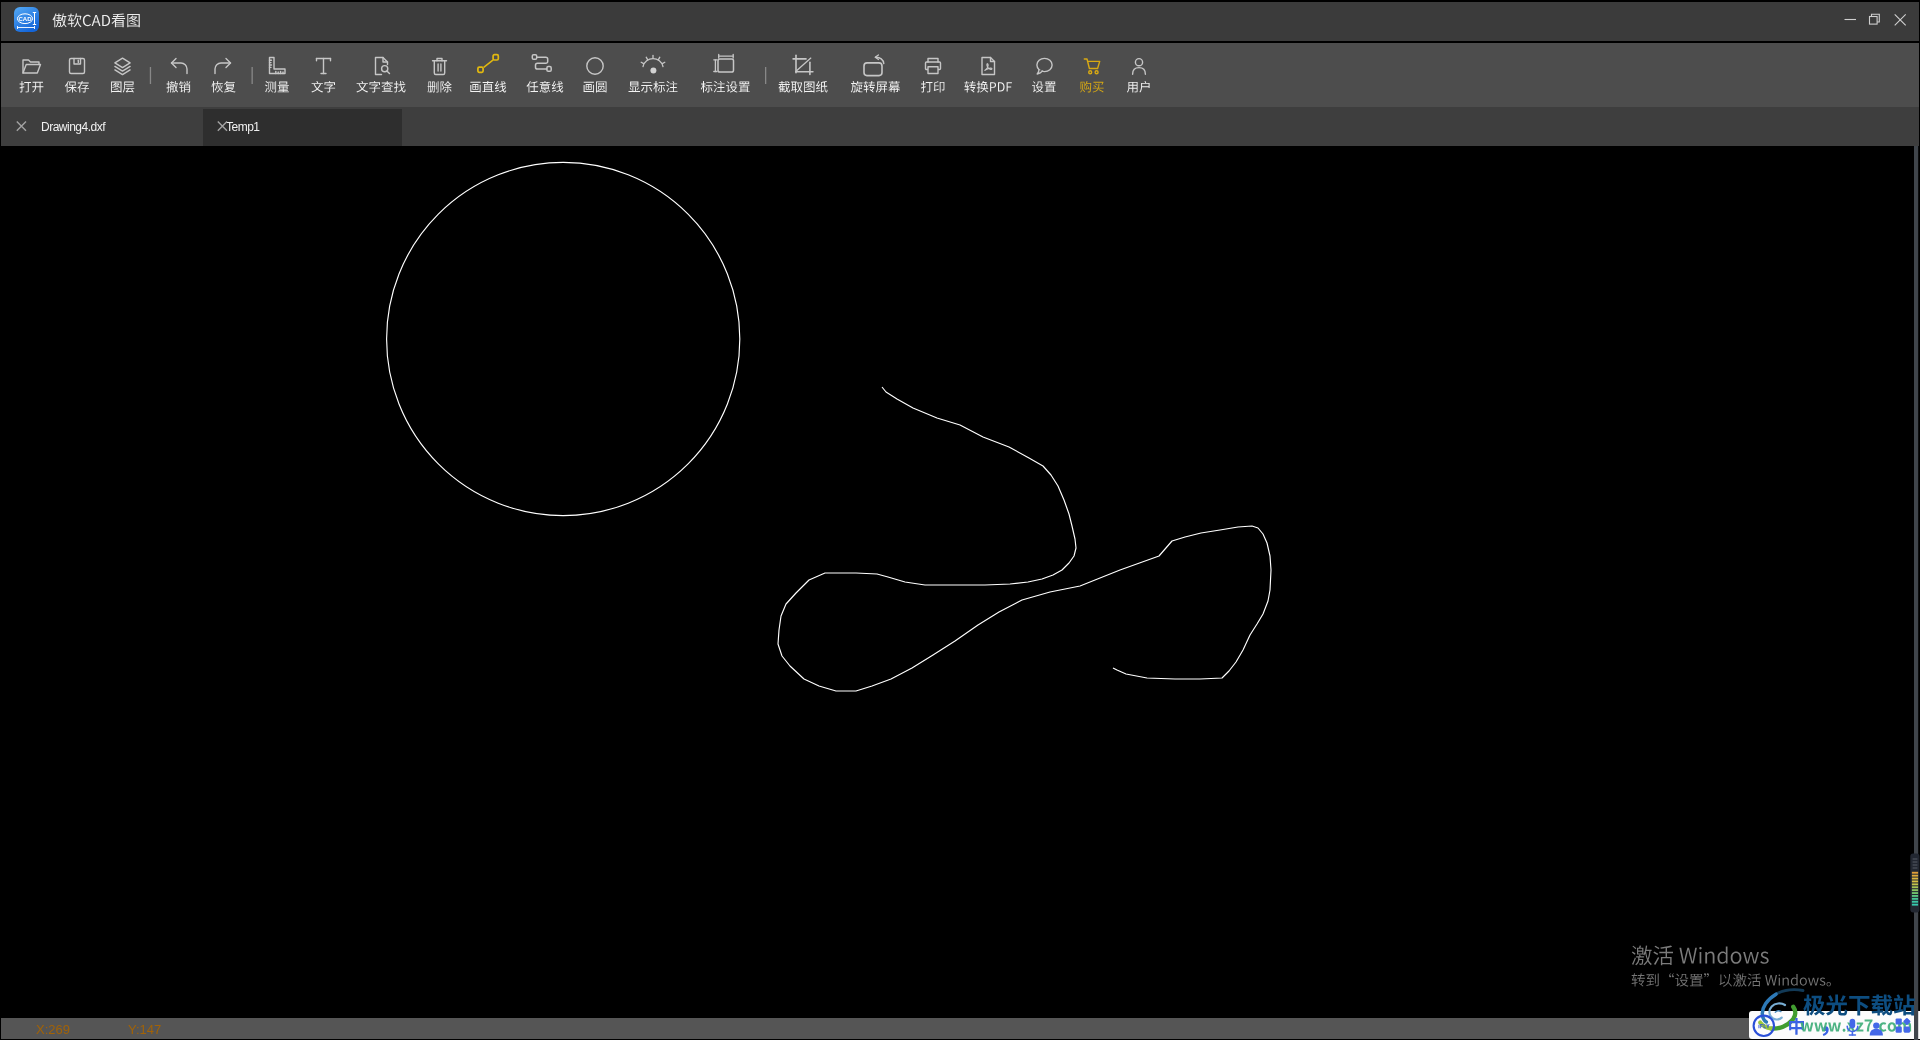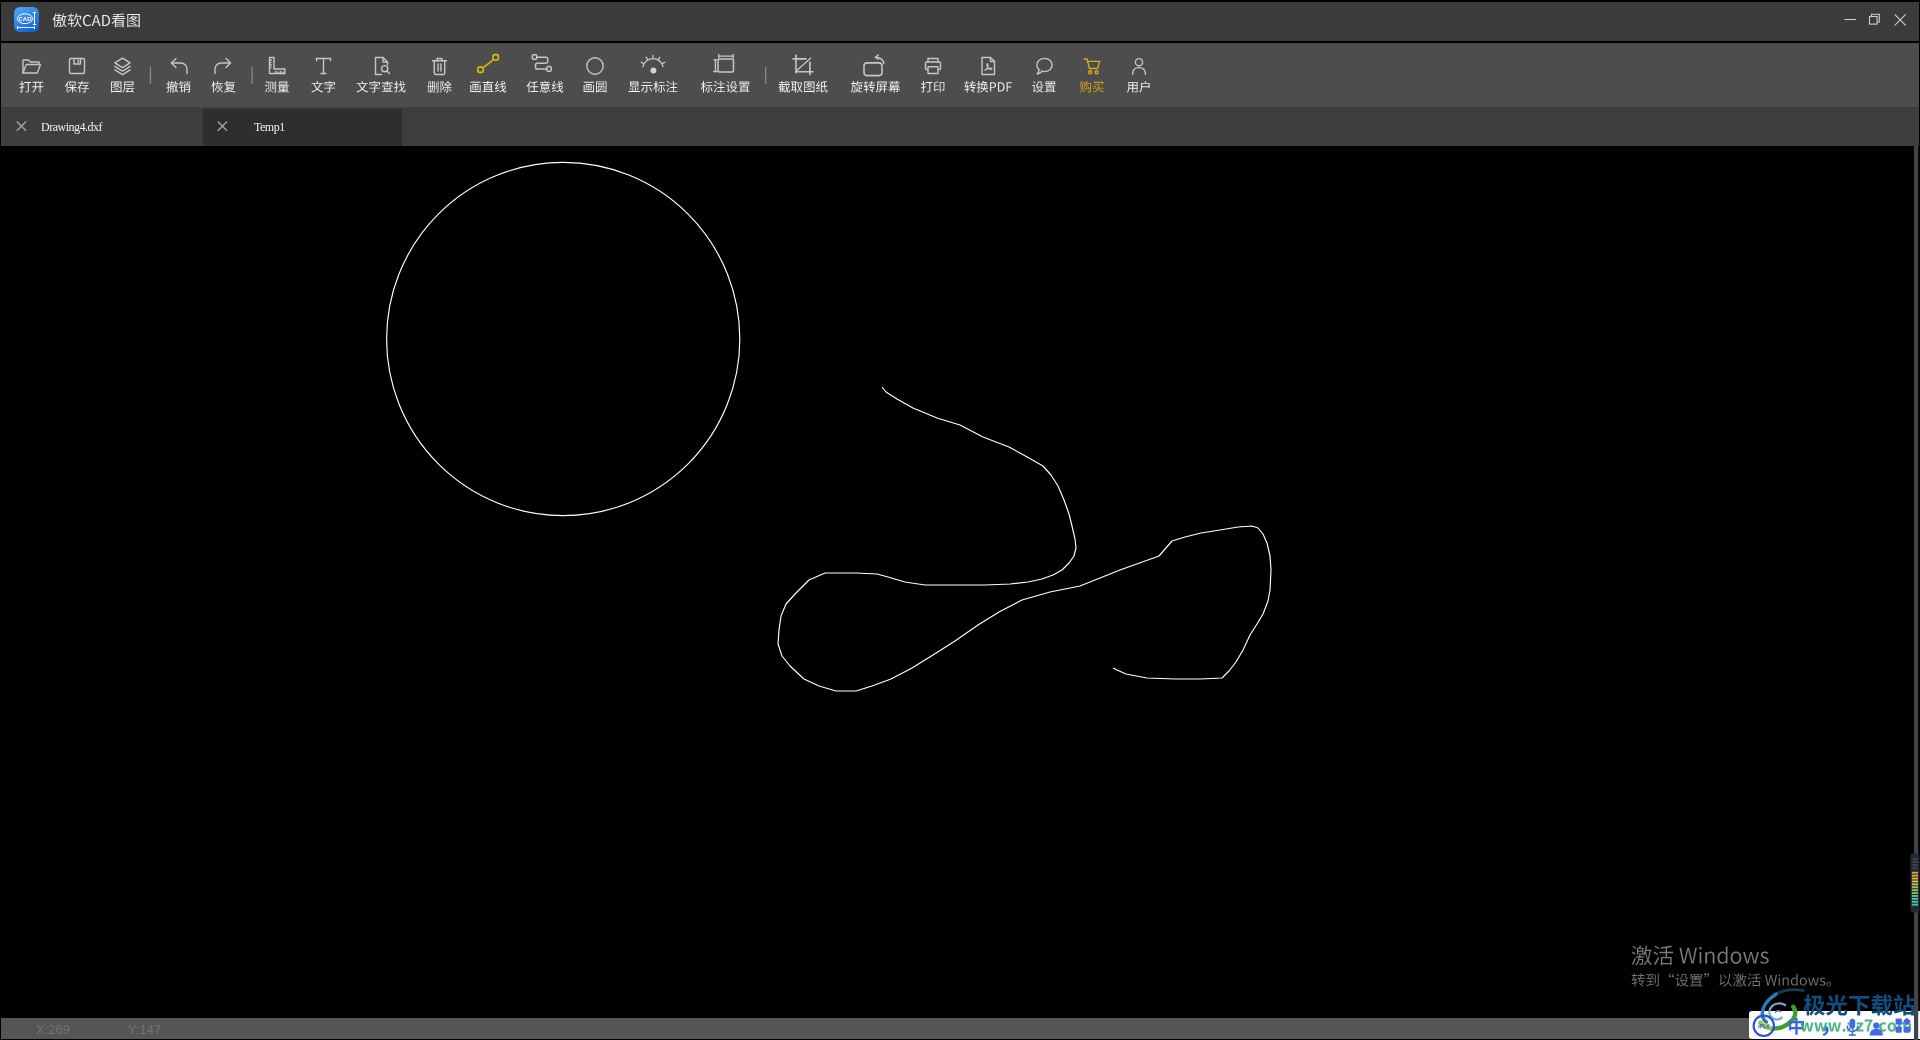--- a/index.html
+++ b/index.html
@@ -2,33 +2,33 @@
 <html><head><meta charset="utf-8">
 <style>
 * { margin:0; padding:0; box-sizing:border-box; }
 html,body { width:1920px; height:1040px; background:#000; overflow:hidden; font-family:"Liberation Sans", sans-serif; }
 .abs { position:absolute; }
 #titlebar { left:1px; top:2px; width:1918px; height:39px; background:#3b3b3b; }
 #toolbar { left:1px; top:43px; width:1918px; height:64px; background:#4d4d4d; }
 #tabbar { left:1px; top:107px; width:1918px; height:39px; background:#3e3e3e; }
 #activetab { left:203px; top:109px; width:199px; height:37px; background:#2e2e2e; }
 #statusbar { left:1px; top:1018px; width:1918px; height:21px; background:#555555; }
-.tabtxt { position:absolute; font-family:Liberation Serif, serif; font-size:12px; letter-spacing:-0.5px; color:#f0f0f0; top:120px; }
-.sttxt { position:absolute; font-size:13px; color:#737373; top:1022px; }
+.tabtxt { position:absolute; font-family:Liberation Sans, sans-serif; font-size:12px; letter-spacing:-0.5px; color:#f0f0f0; top:120px; }
+.sttxt { position:absolute; font-size:13px; color:#a16207; top:1022px; }
 #imebar { left:1749px; top:1011px; width:171px; height:28px; background:#fcfcfc; border-radius:3px 0 0 3px; }
 #overlay { left:0; top:0; z-index:10; }
 </style></head>
 <body>
 <div class="abs" id="titlebar"></div>
 <div class="abs" id="toolbar"></div>
 <div class="abs" id="tabbar"></div>
 <div class="abs" id="activetab"></div>
 <div class="abs" id="statusbar"></div>
 <div class="abs tabtxt" style="left:41px">Drawing4.dxf</div>
-<div class="abs tabtxt" style="left:254px">Temp1</div>
+<div class="abs tabtxt" style="left:226px">Temp1</div>
 <div class="abs sttxt" style="left:36px">X:269</div>
 <div class="abs sttxt" style="left:128px">Y:147</div>
 <div class="abs" id="imebar"></div>
 <svg class="abs" id="overlay" width="1920" height="1040" viewBox="0 0 1920 1040">
 <g>
 <defs>
         <linearGradient id="ag" x1="0" y1="0" x2="0.6" y2="1">
           <stop offset="0" stop-color="#55aaf5"></stop>
           <stop offset="1" stop-color="#1465d8"></stop>
         </linearGradient>

